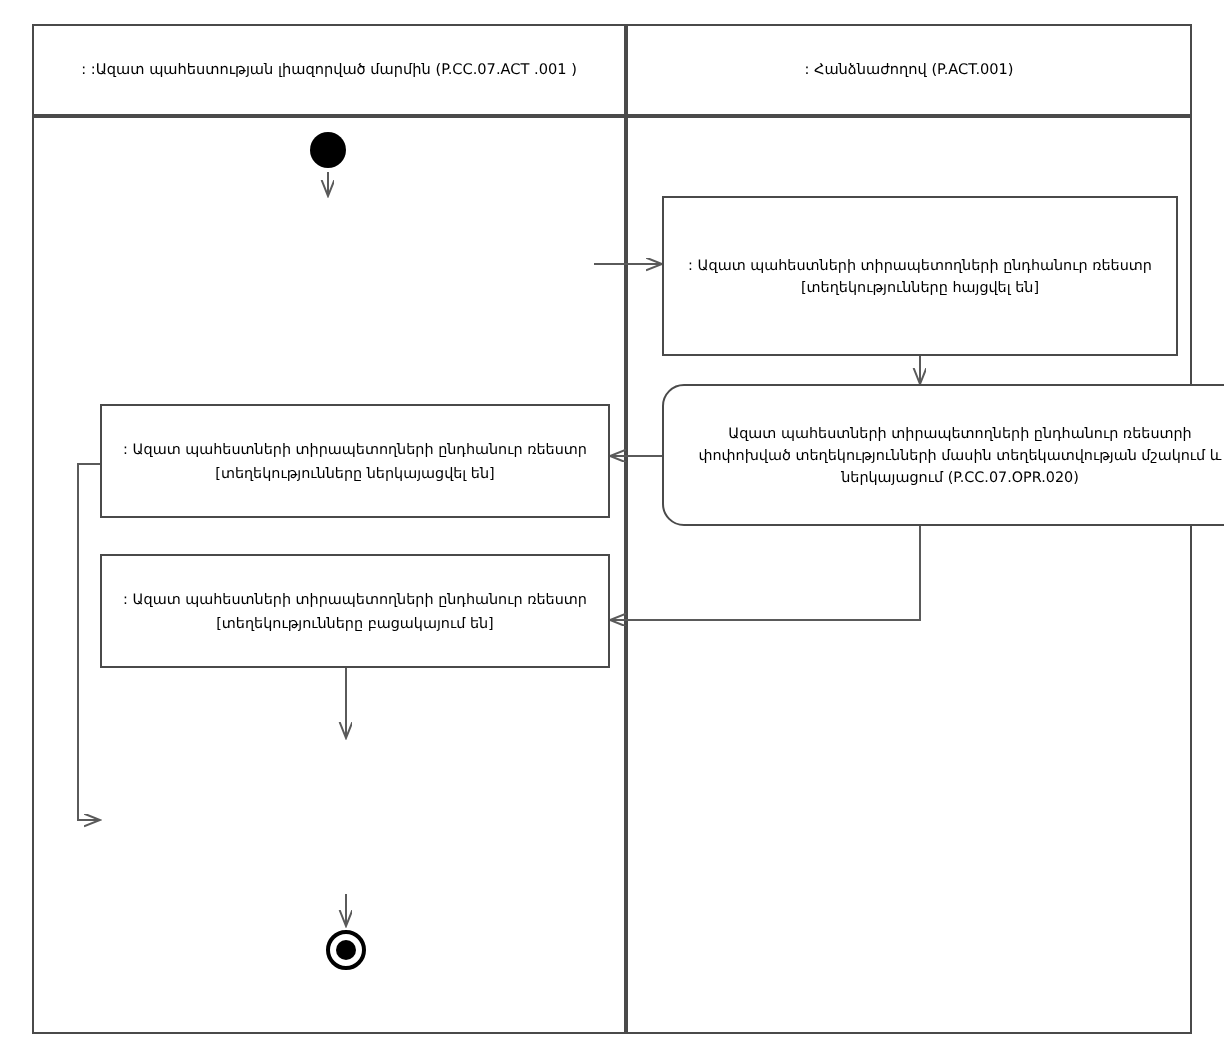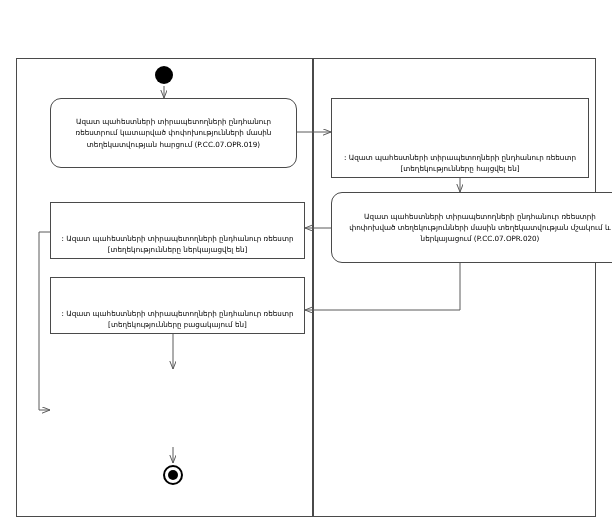--- a/index.html
+++ b/index.html
@@ -50,21 +50,21 @@
     align-items: center;
     justify-content: center;
     text-align: center;
     color: #000;
     font-size: 7.2px;
     line-height: 1.55;
     padding: 3px 8px;
     z-index: 3;
   }
   .node.action { border-radius: 11px; }
-  .node.object { border-radius: 0; align-items: flex-end; }
+  .node.object { border-radius: 0; }
 
   
   .start-node {
     position: absolute;
     width: 18px;
     height: 18px;
     border-radius: 50%;
     background: #000000;
     z-index: 4;
   }
@@ -100,20 +100,26 @@
     fill: none;
     stroke: #5a5a5a;
     stroke-width: 1;
   }
 </style>
 </head>
 <body>
 
 <div id="canvas">
 
+  <div class="lane-header" style="left:16px; top:12px; width:297px; height:46px;">
+    <span>: :Ազատ պահեստության լիազորված մարմին (P.CC.07.ACT .001 )</span>
+  </div>
+  <div class="lane-header" style="left:313px; top:12px; width:283px; height:46px;">
+    <span>: Հանձնաժողով (P.ACT.001)</span>
+  </div>
 
   <div class="lane" style="left:16px; top:58px; width:297px; height:459px;"></div>
   <div class="lane" style="left:313px; top:58px; width:283px; height:459px;"></div>
 
   <svg id="wires" viewBox="0 0 612 529">
     <defs>
       <marker id="arrowhead" markerWidth="9" markerHeight="9" refX="8" refY="3.2" orient="auto" markerUnits="userSpaceOnUse">
         <path d="M0,0 L8,3.2 L0,6.4" fill="none" stroke="#5a5a5a" stroke-width="1"></path>
       </marker>
     </defs>
@@ -130,23 +136,20 @@
 
     <path d="M50,232 L39,232 L39,410 L50,410" marker-end="url(#arrowhead)"></path>
 
     <path d="M173,330 L173,369" marker-end="url(#arrowhead)"></path>
 
     <path d="M173,447 L173,463" marker-end="url(#arrowhead)"></path>
   </svg>
 
   <div class="start-node" style="left:155px; top:66px;"></div>
 
-  <div class="node action" style="left:50px; top:98px; width:247px; height:70px;">
-    <span>Ազատ պահեստների տիրապետողների ընդհանուր ռեեստրում կատարված փոփոխությունների մասին տեղեկատվության հարցում (P.CC.07.OPR.019)</span>
-  </div>
 
   <div class="node object" style="left:331px; top:98px; width:258px; height:80px;">
     <span>: Ազատ պահեստների տիրապետողների ընդհանուր ռեեստր [տեղեկությունները հայցվել են]</span>
   </div>
 
   <div class="node action" style="left:331px; top:192px; width:298px; height:71px;">
     <span>Ազատ պահեստների տիրապետողների ընդհանուր ռեեստրի փոփոխված տեղեկությունների մասին տեղեկատվության մշակում և ներկայացում (P.CC.07.OPR.020)</span>
   </div>
 
   <div class="node object" style="left:50px; top:202px; width:255px; height:57px;">

